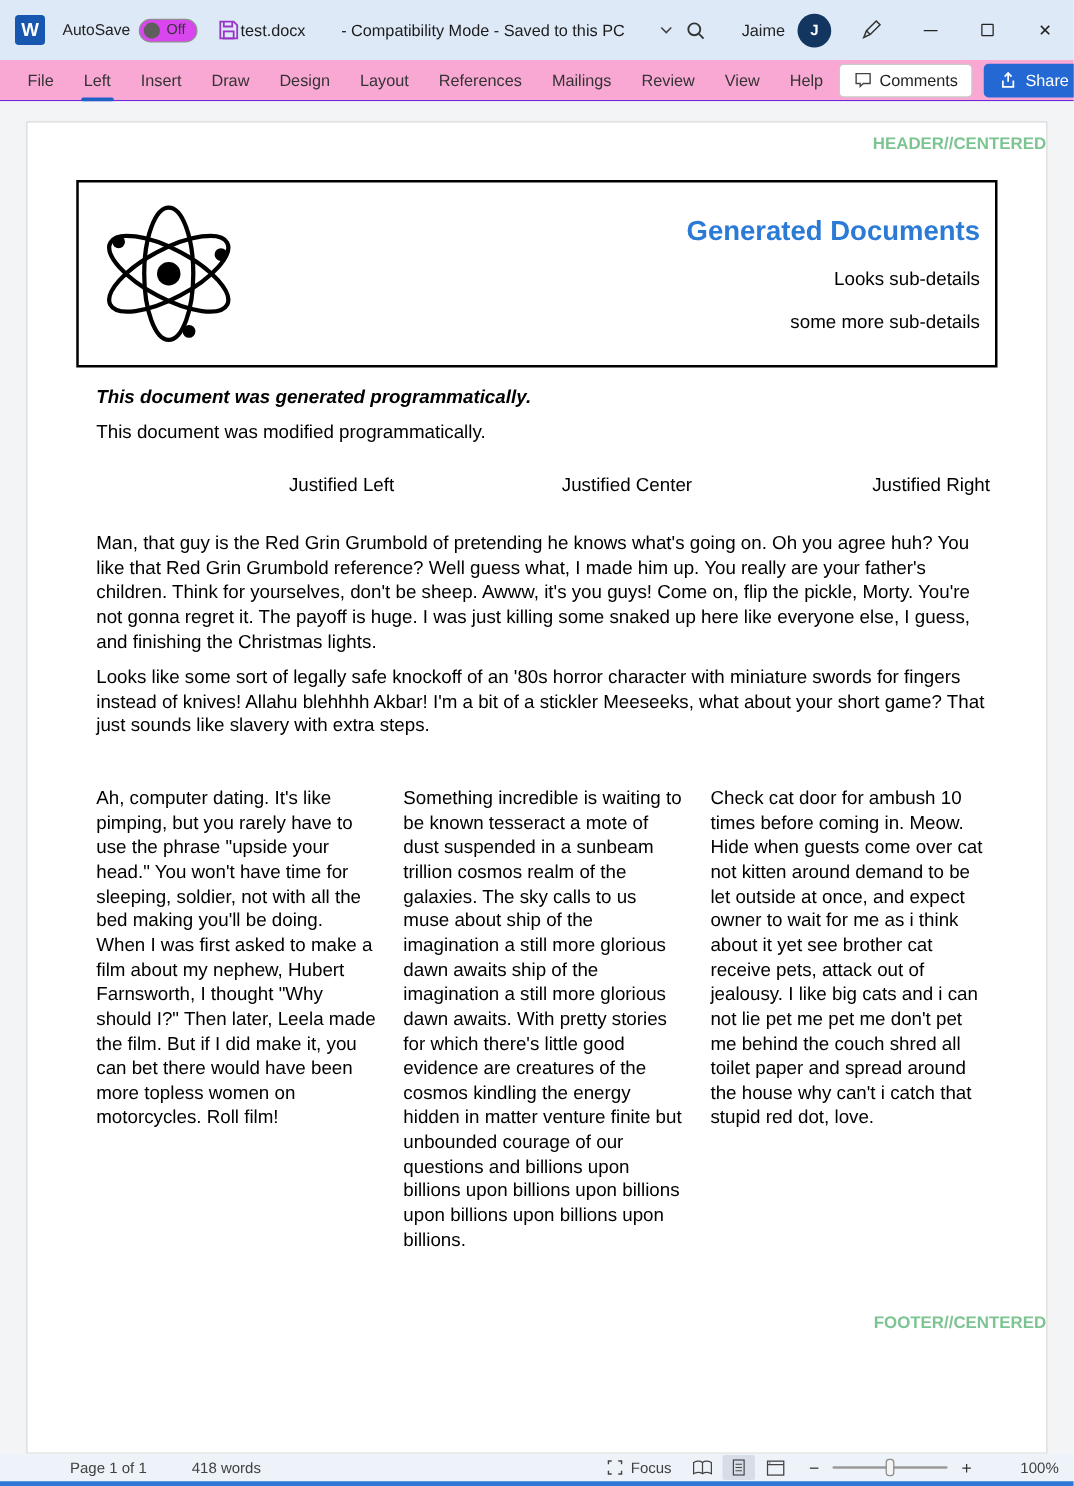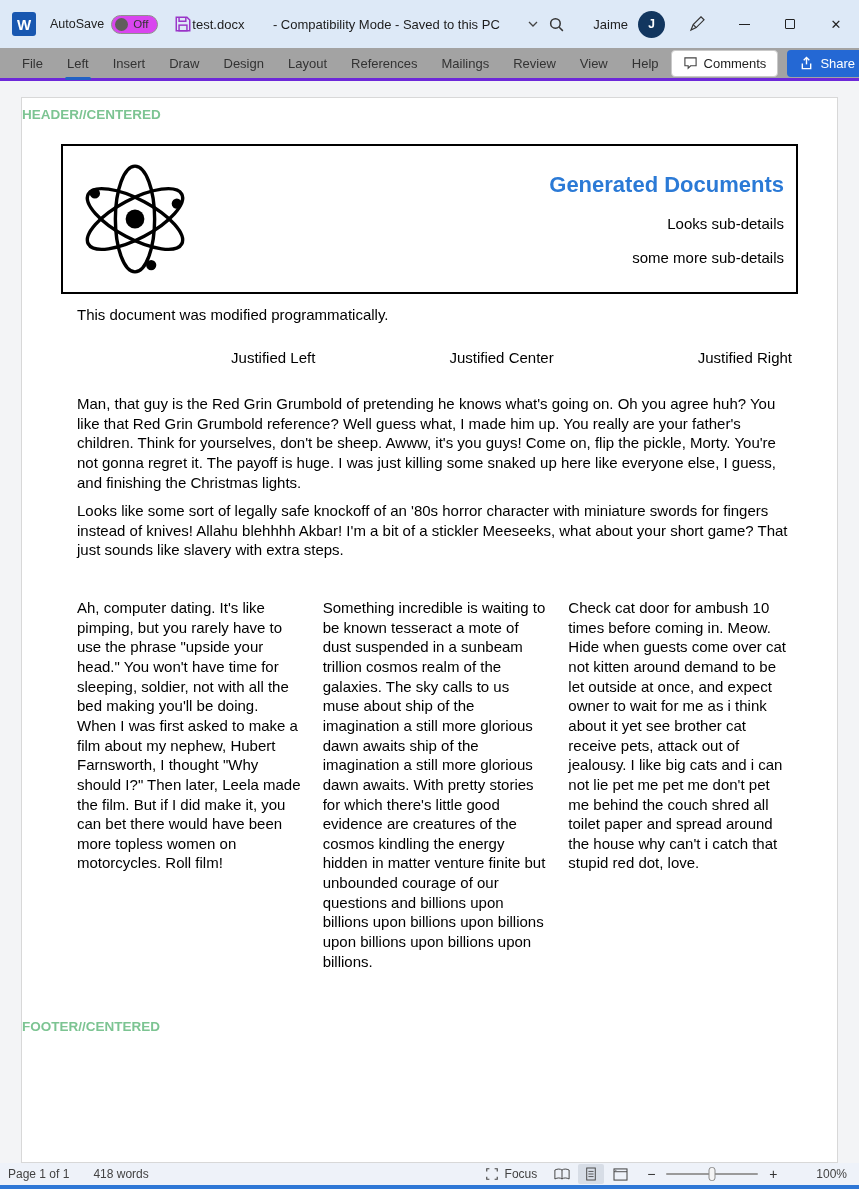--- a/index.html
+++ b/index.html
@@ -21,33 +21,33 @@
   .user { display: flex; align-items: center; gap: 10px; font-size: 13px; color: #222; cursor: pointer; }
   .avatar { width: 27px; height: 27px; border-radius: 50%; background: #12365f; color: #fff; font-size: 12px;
     font-weight: bold; display: flex; align-items: center; justify-content: center; }
   .pen-btn { margin: 0 16px 0 24px; display: flex; cursor: pointer; }
   .win-controls { display: flex; height: 48px; }
   .win-btn { width: 46px; height: 48px; display: flex; align-items: center; justify-content: center; color: #222; cursor: pointer; font-size: 13px; }
   .minimize-glyph { width: 11px; border-top: 1.3px solid #222; display: inline-block; }
   .maximize-glyph { width: 10px; height: 10px; border: 1.3px solid #222; border-radius: 1px; display: inline-block; }
 
   
-  .ribbon { height: 33px; background: #a3a3a3; display: flex; align-items: center; padding: 0 10px; border-bottom: 3px solid #6d28d9; }
+  .ribbon { height: 33px; background: #f9a8d4; display: flex; align-items: center; padding: 0 10px; border-bottom: 1px solid #6d28d9; }
   .tab { padding: 0 12px; font-size: 13px; color: #333; height: 33px; display: flex; align-items: center; position: relative; cursor: pointer; white-space: nowrap; }
   .tab.active::after { content: ""; position: absolute; left: 10px; right: 10px; bottom: 0; height: 3px; border-radius: 2px; background: #2161c5; }
   .ribbon-right { margin-left: auto; display: flex; gap: 9px; align-items: center; }
   .comments-btn { display: flex; align-items: center; gap: 6px; border: 1px solid #c9c9c9; background: #fff;
     border-radius: 4px; height: 27px; padding: 0 11px; font-size: 13px; color: #222; cursor: pointer; }
   .share-btn { display: flex; align-items: center; gap: 7px; background: #2468d4; border-radius: 4px; height: 27px;
     padding: 0 13px; font-size: 13px; color: #fff; cursor: pointer; }
 
   
   .doc-area { height: 1082px; background: #f3f4f6; overflow: hidden; padding-top: 16px; }
   .page { width: 817px; margin: 0 auto; height: 1066px; background: #fff; border: 1px solid #d8d8d8; overflow: hidden; cursor: text; }
-  .page-header, .page-footer { text-align: left; font-size: 13.5px; font-weight: bold; color: #7cc492; }
+  .page-header, .page-footer { text-align: right; font-size: 13.5px; font-weight: bold; color: #7cc492; }
   .page-header { padding-top: 9px; }
   .header-box { margin: 22px 39px 12px; border: 2px solid #000; height: 150px; display: flex; align-items: center;
     justify-content: space-between; padding: 0 10px 0 8px; }
   .box-text { text-align: right; display: flex; flex-direction: column; gap: 17px; padding-right: 2px; }
   .box-title { font-size: 22px; font-weight: bold; color: #2b7ad6; }
   .box-sub { font-size: 15px; color: #000; }
   .content { margin: 0 45px 0 55px; font-size: 15px; color: #000; }
   .line-bi { margin-top: 15px; font-weight: bold; font-style: italic; }
   .line-reg { margin-top: 11px; }
   .just-row { margin-top: 26px; display: flex; }
@@ -56,21 +56,21 @@
   .jr { text-align: right; }
   .span-center { margin-top: 30px; text-align: center; }
   .para1 { margin-top: 28px; line-height: 1.31; }
   .para2 { margin-top: 9px; line-height: 1.31; }
   .cols { margin-top: 38px; display: flex; gap: 22px; line-height: 1.31; }
   .col { flex: 1; }
   .page-footer { margin-top: 48px; }
 
   
   .statusbar { height: 22px; background: #eef2f9; display: flex; align-items: center; font-size: 12px; color: #424242; }
-  .sb-left { display: flex; gap: 24px; padding-left: 8px; align-items: center; }
+  .sb-left { display: flex; gap: 36px; padding-left: 8px; align-items: center; margin-left: 48px; }
   .sb-item { cursor: pointer; white-space: nowrap; }
   .sb-right { margin-left: auto; display: flex; align-items: center; gap: 12px; padding-right: 12px; }
   .focus { display: flex; gap: 6px; align-items: center; cursor: pointer; }
   .view-btns { display: flex; gap: 3px; }
   .view-btn { width: 26px; height: 20px; display: flex; align-items: center; justify-content: center; border-radius: 2px; cursor: pointer; }
   .view-btn.active { background: #d7dde6; }
   .zoom { display: flex; align-items: center; gap: 9px; }
   .zoom-sign { font-size: 14px; color: #333; cursor: pointer; width: 12px; text-align: center; }
   .zoom-track { width: 92px; height: 2px; background: #9a9a9a; position: relative; border-radius: 1px; cursor: pointer; }
   .zoom-thumb { position: absolute; left: 50%; top: 50%; transform: translate(-50%,-50%); width: 7px; height: 14px;
@@ -204,20 +204,21 @@
         </svg>
       </span>
       <div class="box-text">
         <span class="box-title">Generated Documents</span>
         <span class="box-sub">Looks sub-details</span>
         <span class="box-sub">some more sub-details</span>
       </div>
     </div>
 
     <div class="content">
+      <div class="line-bi">This document was generated programmatically.</div>
       <div class="line-reg">This document was modified programmatically.</div>
 
       <div class="just-row">
         <span>Justified Left</span>
         <span class="jc">Justified Center</span>
         <span class="jr">Justified Right</span>
       </div>
 
 
       <div class="para1">Man, that guy is the Red Grin Grumbold of pretending he knows what's going on. Oh you agree huh? You like that Red Grin Grumbold reference? Well guess what, I made him up. You really are your father's children. Think for yourselves, don't be sheep. Awww, it's you guys! Come on, flip the pickle, Morty. You're not gonna regret it. The payoff is huge. I was just killing some snaked up here like everyone else, I guess, and finishing the Christmas lights.</div>

